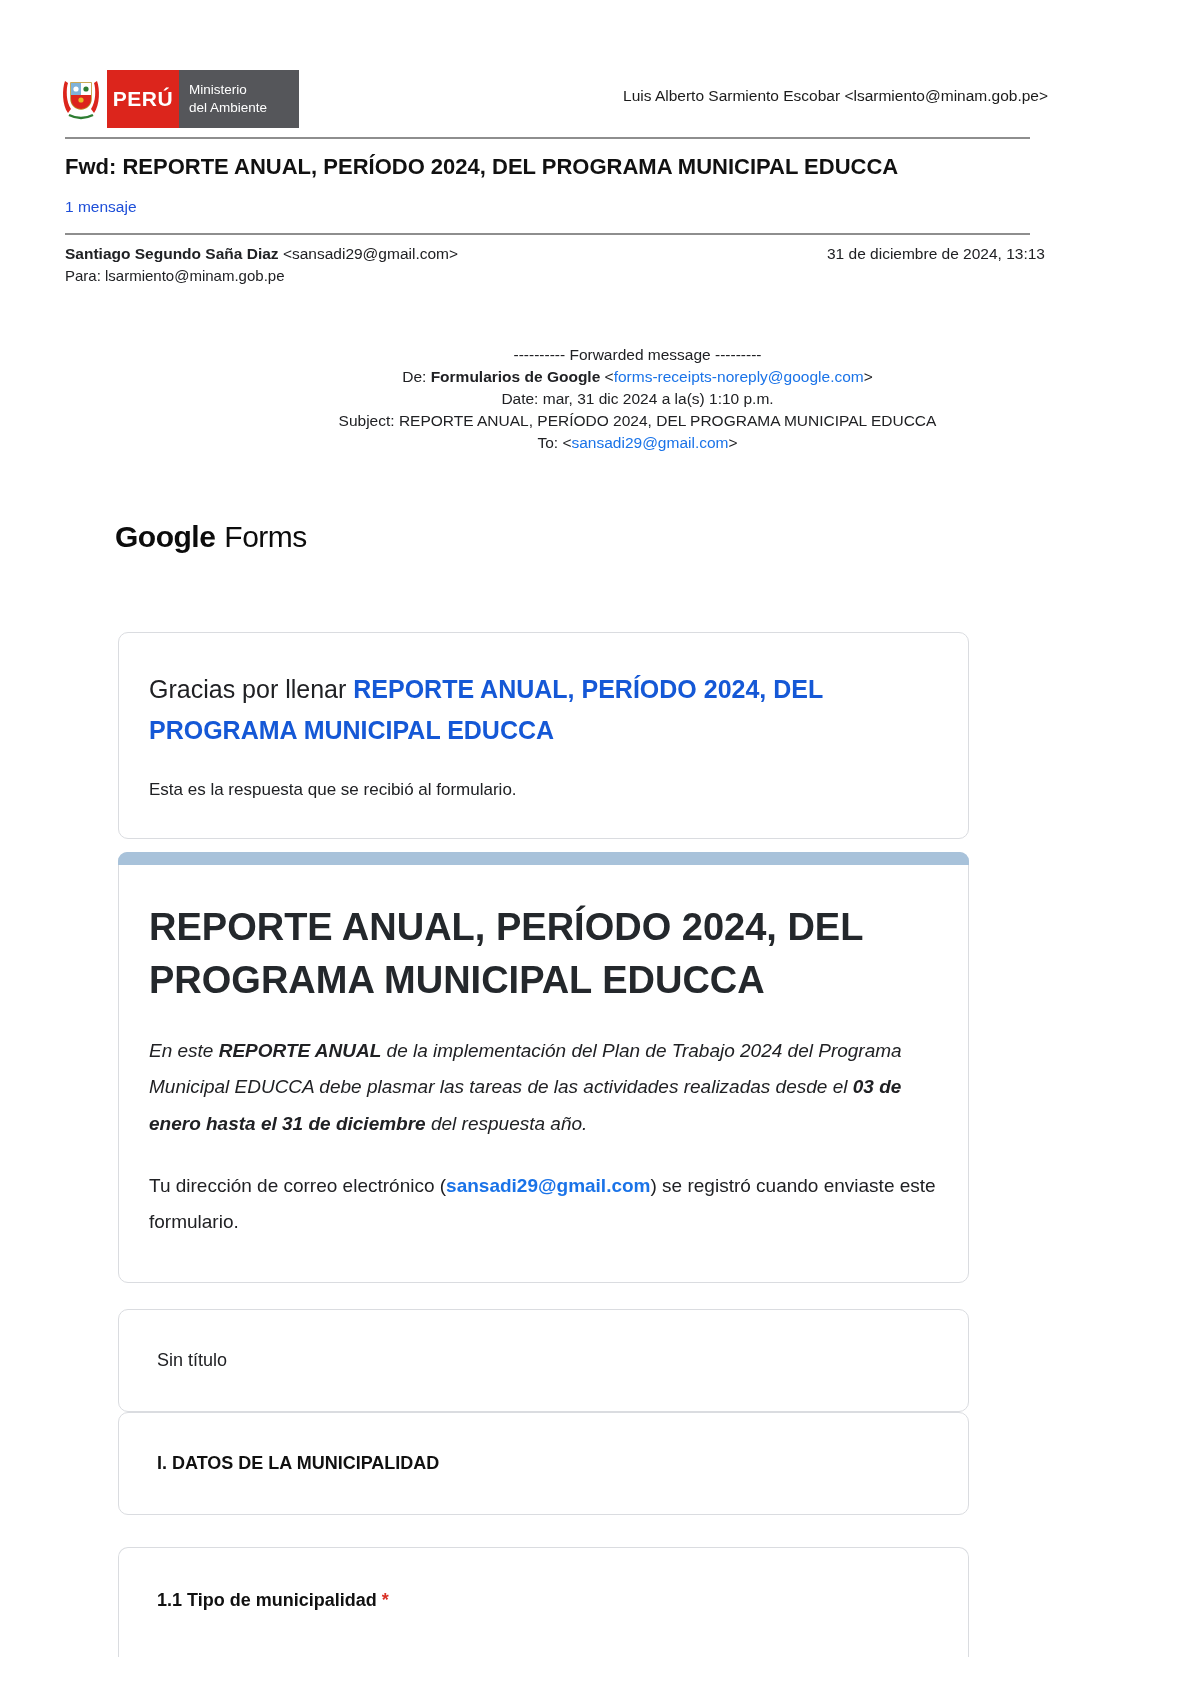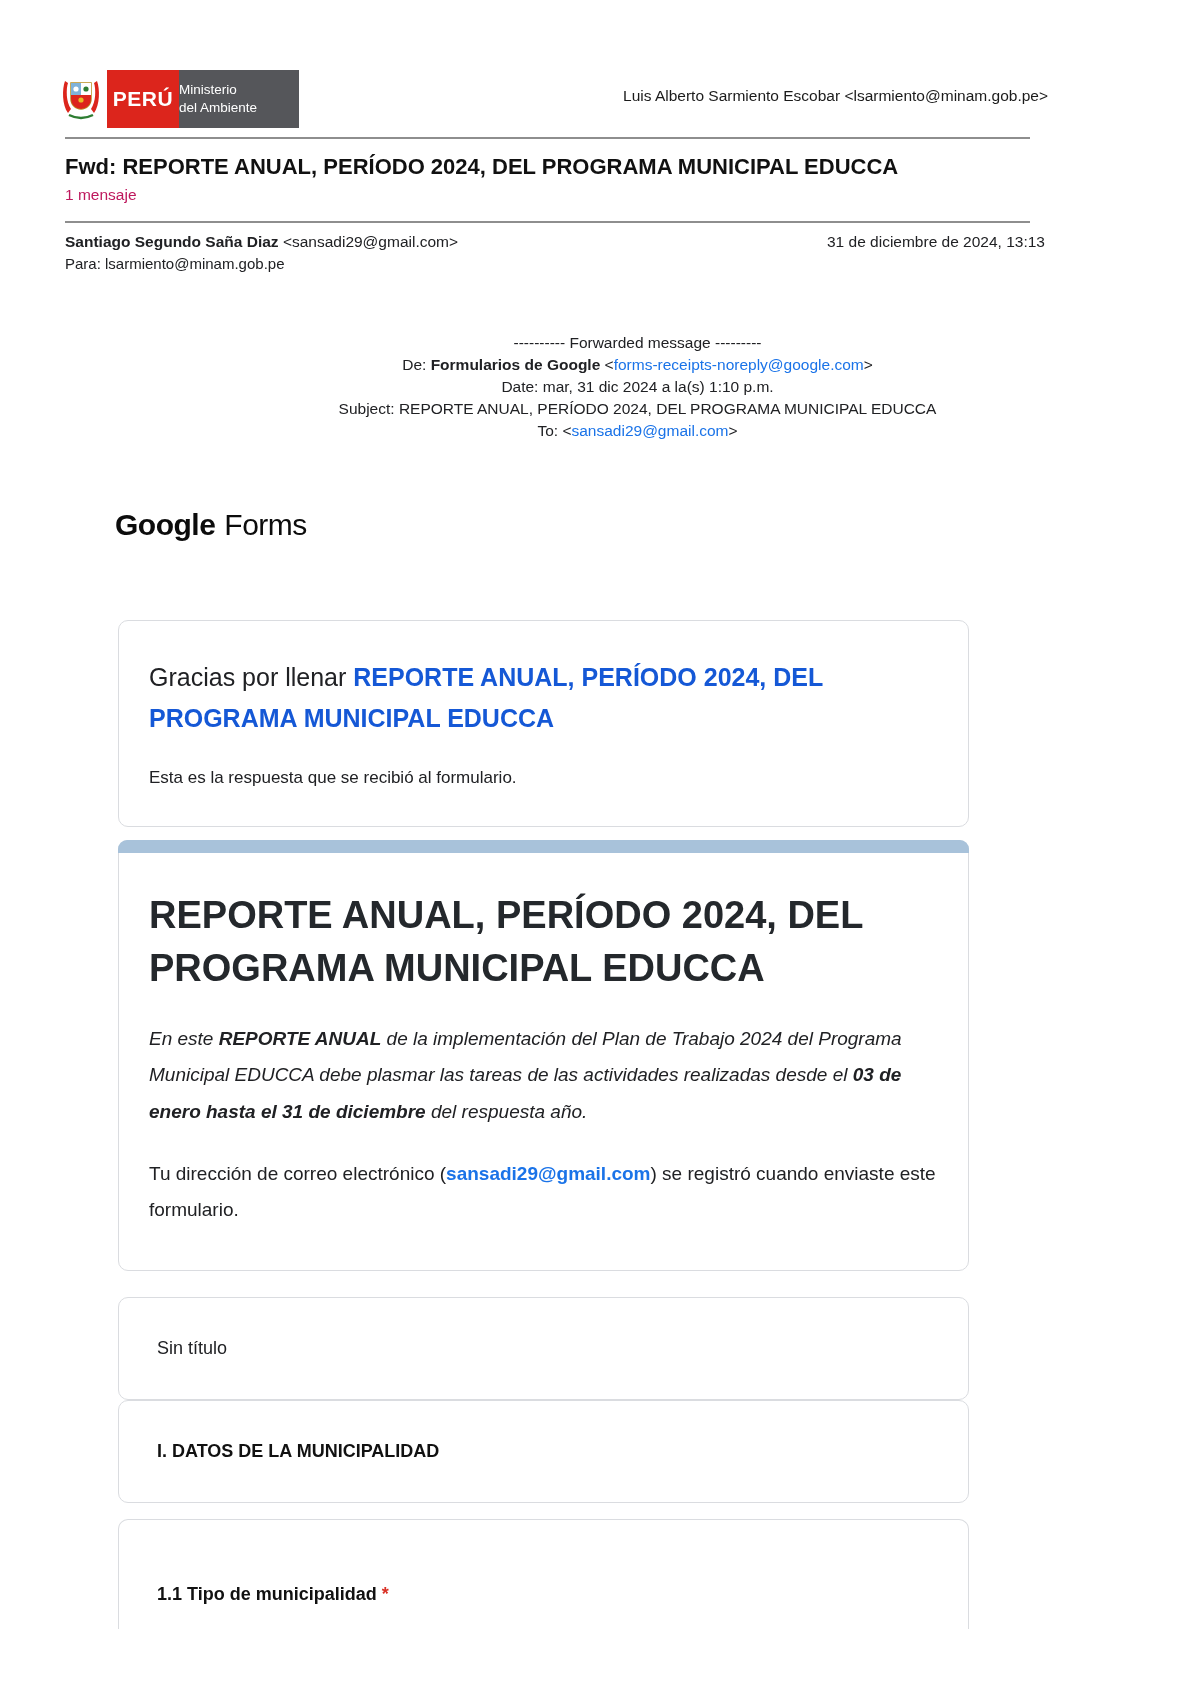--- a/index.html
+++ b/index.html
@@ -9,28 +9,28 @@
     font-family:"Liberation Sans", sans-serif; color:#202124; overflow:hidden;
   }
 
   
   .header-row { display:flex; justify-content:space-between; align-items:center; padding:70px 142px 0 55px; }
   .logo { display:flex; height:40px; }
   .logo-coat { width:52px; height:58px; background:#ffffff; display:flex; align-items:center; justify-content:center; }
   .logo-peru { width:72px; height:58px; background:#DC251C; color:#ffffff; display:flex; align-items:center; justify-content:center;
                font-weight:bold; font-size:21px; letter-spacing:0.5px; }
   .logo-ministry { width:120px; height:58px; background:#55565A; color:#ffffff; display:flex; flex-direction:column;
-               justify-content:center; font-size:13.5px; line-height:1.3; }
+               justify-content:center; padding-left:10px; font-size:13.5px; line-height:1.3; }
   .account { font-weight:normal; font-size:15.5px; color:#1b1b1b; margin-top:12px; }
 
   .hr { border:none; border-top:2px solid #8e8e8e; margin:27px 160px 0 65px; }
   .hr2 { border:none; border-top:2px solid #8e8e8e; margin:17px 160px 0 65px; }
 
   .subject { margin:15px 60px 0 65px; font-size:22px; font-weight:bold; color:#111111; }
-  .msg-count { margin:6px 0 0 65px; font-size:15.5px; color:#be185d; }
+  .msg-count { margin:18px 0 0 65px; font-size:15.5px; color:#1d4ed8; }
 
   .sender-row { display:flex; justify-content:space-between; margin:10px 145px 0 65px; font-size:15.5px; }
   .sender-name { font-weight:bold; }
   .to-line { margin:4px 145px 8px 65px; font-size:15px; }
 
   
   .fwd { margin:60px 0 0 85px; font-size:15.5px; line-height:1.42;text-align:center; }
   .fwd .bold { font-weight:bold; }
   .link { color:#1a73e8; text-decoration:none; }
 
@@ -52,21 +52,21 @@
   .accent-strip { height:13px; background:#a8c2da; border-radius:9px 9px 0 0; margin:-1px -1px 0 -1px; }
   .card-form-body { padding:20px 30px 42px; }
   .form-title { font-size:38px; font-weight:bold; color:#24282c; line-height:1.4; max-width:830px; margin-top:16px; }
   .form-desc { margin-top:26px; font-size:19px; font-style:italic; line-height:1.9; color:#202124; max-width:880px; }
   .form-desc b { font-weight:bold; }
   .form-email-line { margin-top:26px; font-size:19px; line-height:1.9; color:#202124; max-width:880px; }
   .email-link { color:#1a73e8; font-weight:bold; cursor:pointer; }
 
   .card-untitled { margin-top:26px; padding:40px 38px; font-size:18px; color:#202124; }
   .card-section { padding:40px 38px; font-size:18px; font-weight:bold; color:#111111; }
-  .card-question { margin-top:16px; padding:64px 38px 0; font-size:18px; font-weight:bold; color:#111111;
+  .card-question { margin-top:32px; padding:42px 38px 0; font-size:18px; font-weight:bold; color:#111111;
                    height:110px; border-bottom:none; border-radius:10px 10px 0 0; }
   .required { color:#d93025; font-weight:bold; }
 </style>
 </head>
 <body>
 
 <div class="page">
 
   <div class="header-row">
     <div class="logo">

